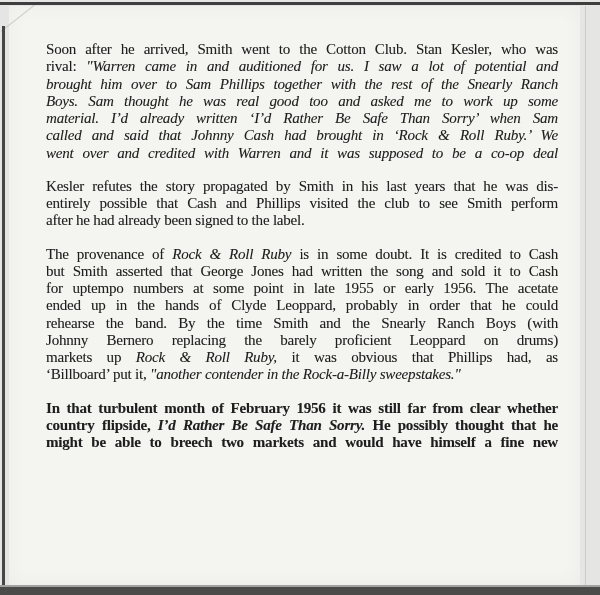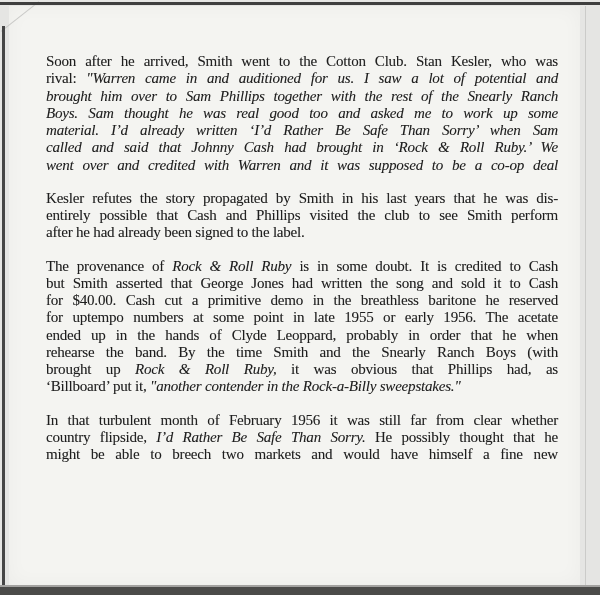--- a/index.html
+++ b/index.html
@@ -27,22 +27,22 @@
   .text-block {
     position: absolute;
     left: 37px; top: 35px;
     width: 512px;
     color: #1e1e1e;
     font-size: 15px;
     line-height: 17.25px;
     letter-spacing: -0.2px;
     text-shadow: 0.2px 0.2px 0 rgba(40,40,40,0.30);
   }
-  .paragraph { margin: 12px 0 16px 0; }
-  .paragraph:last-child { margin-bottom: 0; }
+  .paragraph { margin: 0 0 16px 0; }
+  .paragraph:last-child { margin-bottom: 0; font-weight: bold; }
   .line { text-align: justify; white-space: normal; }
   .line.jl { text-align-last: justify; }
   .run.italic { font-style: italic; }
 </style>
 </head>
 <body>
 
 <div class="scan">
   <div class="page">
     <div class="text-block">
@@ -56,25 +56,25 @@
           <div class="line jl"><span class="run italic">went over and credited with Warren and it was supposed to be a co-op deal</span></div>
         </div>
         <div class="paragraph">
           <div class="line jl"><span class="run">Kesler refutes the story propagated by Smith in his last years that he was dis-</span></div>
           <div class="line jl"><span class="run">entirely possible that Cash and Phillips visited the club to see Smith perform</span></div>
           <div class="line"><span class="run">after he had already been signed to the label.</span></div>
         </div>
         <div class="paragraph">
           <div class="line jl"><span class="run">The provenance of </span><span class="run italic">Rock &amp; Roll Ruby</span><span class="run"> is in some doubt. It is credited to Cash</span></div>
           <div class="line jl"><span class="run">but Smith asserted that George Jones had written the song and sold it to Cash</span></div>
-          <div class="line jl"><span class="run">for $40.00. Cash cut a primitive demo in the breathless baritone he reserved</span></div>
           <div class="line jl"><span class="run">for uptempo numbers at some point in late 1955 or early 1956. The acetate</span></div>
-          <div class="line jl"><span class="run">ended up in the hands of Clyde Leoppard, probably in order that he when</span></div>
+          <div class="line jl"><span class="run">ended up in the hands of Clyde Leoppard, probably in order that he could</span></div>
           <div class="line jl"><span class="run">rehearse the band. By the time Smith and the Snearly Ranch Boys (with</span></div>
-          <div class="line jl"><span class="run">brought up </span><span class="run italic">Rock &amp; Roll Ruby,</span><span class="run"> it was obvious that Phillips had, as</span></div>
+          <div class="line jl"><span class="run">Johnny Bernero replacing the barely proficient Leoppard on drums)</span></div>
+          <div class="line jl"><span class="run">markets up </span><span class="run italic">Rock &amp; Roll Ruby,</span><span class="run"> it was obvious that Phillips had, as</span></div>
           <div class="line"><span class="run">‘Billboard’ put it, </span><span class="run italic">"another contender in the Rock-a-Billy sweepstakes."</span></div>
         </div>
         <div class="paragraph">
           <div class="line jl"><span class="run">In that turbulent month of February 1956 it was still far from clear whether</span></div>
           <div class="line jl"><span class="run">country flipside, </span><span class="run italic">I’d Rather Be Safe Than Sorry.</span><span class="run"> He possibly thought that he</span></div>
           <div class="line jl"><span class="run">might be able to breech two markets and would have himself a fine new</span></div>
         </div>
       </div>
   </div>
   <div class="edge corner-diagonal"></div>

